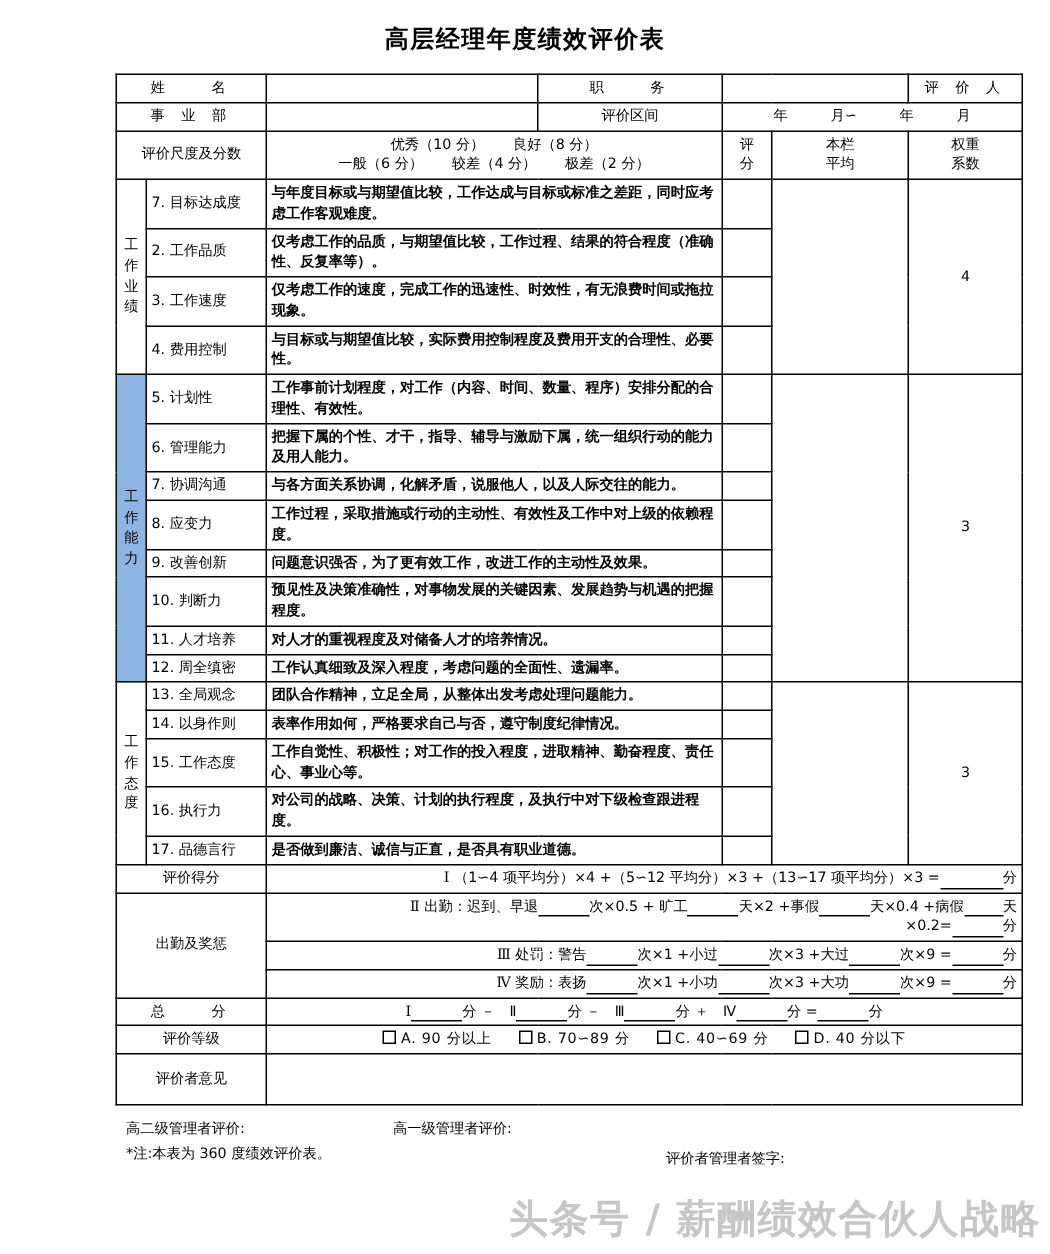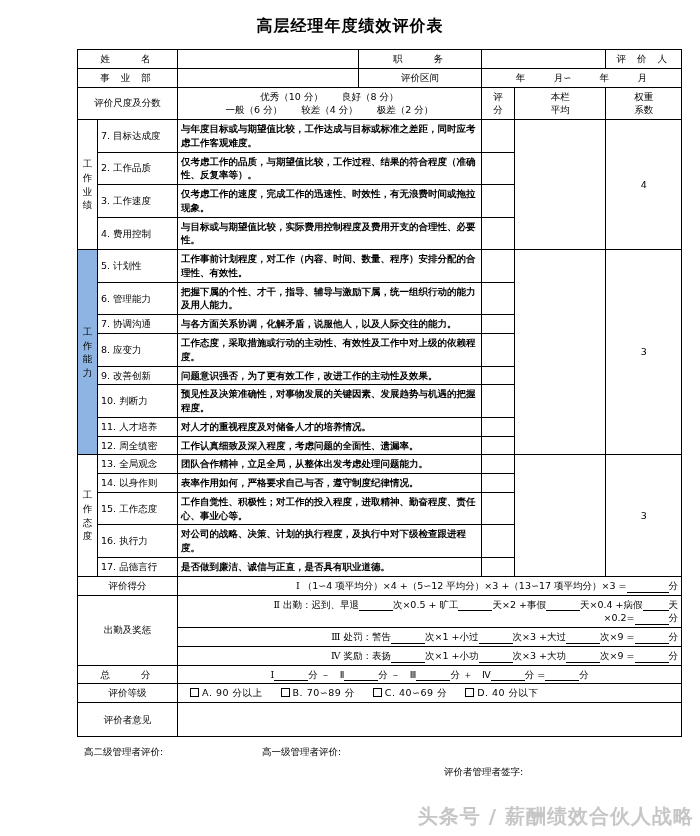--- a/index.html
+++ b/index.html
@@ -92,20 +92,21 @@
     display: inline-block;
     border-bottom: 1px solid #000;
     min-width: 34px;
     height: 10px;
     vertical-align: bottom;
   }
   .blank-sm { min-width: 26px; }
   .blank-lg { min-width: 42px; }
   .rn { font-family: "DejaVu Serif", "Liberation Serif", serif; }
   .grades {
+    text-align: center;
     font-size: 9.5px;
     letter-spacing: 0.5px;
   }
   .grades .gitem { display: inline-block; margin: 0 9px; }
   .box {
     display: inline-block;
     width: 7px;
     height: 7px;
     border: 1px solid #000;
     margin-right: 3px;
@@ -123,21 +124,21 @@
   .footline .f3 { position: absolute; left: 360px; margin-top: 20px; }
   .note {
     margin-left: 84px;
     margin-top: 26px;
     font-size: 9.5px;
   }
   .watermark {
     position: absolute;
     right: 6px;
     bottom: 6px;
-    font-size: 20px;
+    font-size: 26px;
     font-weight: bold;
     color: rgba(120,120,120,0.42);
     letter-spacing: 1px;
     white-space: nowrap;
     font-family: "DejaVu Sans", "Liberation Sans", sans-serif;
   }
 </style>
 </head>
 <body>
 
@@ -238,21 +239,21 @@
         <td colspan="2" class="desc">把握下属的个性、才干，指导、辅导与激励下属，统一组织行动的能力及用人能力。</td>
         <td></td>
       </tr>
       <tr>
         <td class="item-name">7. 协调沟通</td>
         <td colspan="2" class="desc">与各方面关系协调，化解矛盾，说服他人，以及人际交往的能力。</td>
         <td></td>
       </tr>
       <tr>
         <td class="item-name">8. 应变力</td>
-        <td colspan="2" class="desc">工作态度，采取措施或行动的主动性、有效性及工作中对上级的依赖程度。</td>
+        <td colspan="2" class="desc">工作过程，采取措施或行动的主动性、有效性及工作中对上级的依赖程度。</td>
         <td></td>
       </tr>
       <tr>
         <td class="item-name">9. 改善创新</td>
         <td colspan="2" class="desc">问题意识强否，为了更有效工作，改进工作的主动性及效果。</td>
         <td></td>
       </tr>
       <tr>
         <td class="item-name">10. 判断力</td>
         <td colspan="2" class="desc">预见性及决策准确性，对事物发展的关键因素、发展趋势与机遇的把握程度。</td>
@@ -353,16 +354,17 @@
 
     </tbody>
   </table>
 
   <div class="footline">
     <span class="f1">高二级管理者评价:</span>
     <span class="f2">高一级管理者评价:</span>
     <span class="f3">评价者管理者签字:</span>
   </div>
 
+  <div class="note">*注:本表为 360 度绩效评价表。</div>
 
   <div class="watermark">头条号 / 薪酬绩效合伙人战略</div>
 
 </div>
 
 </body></html>

